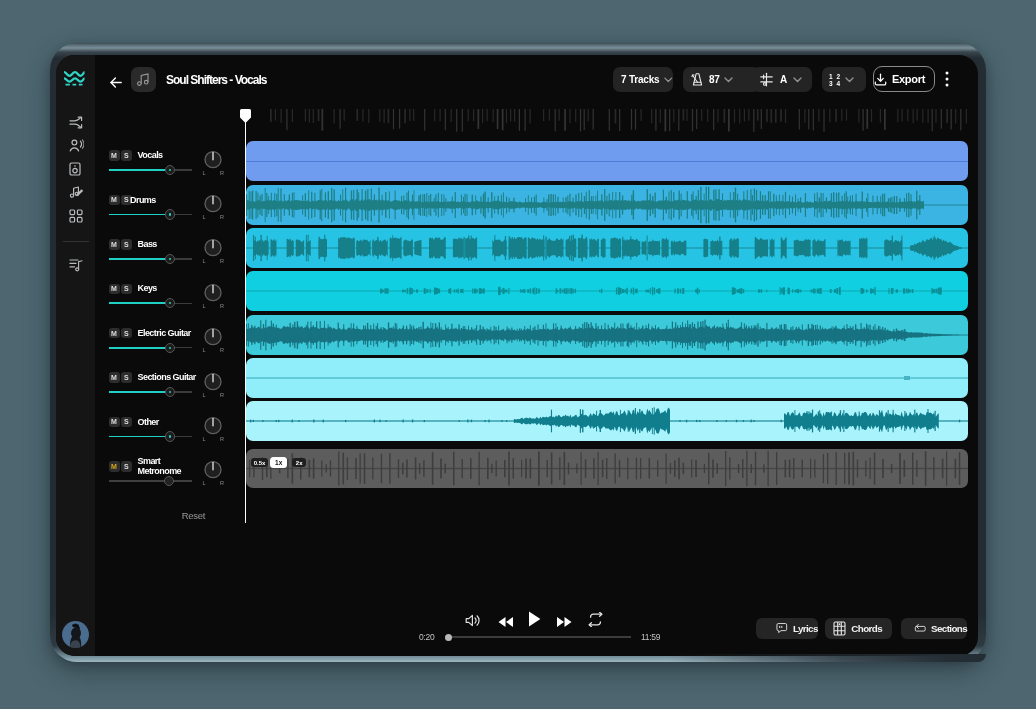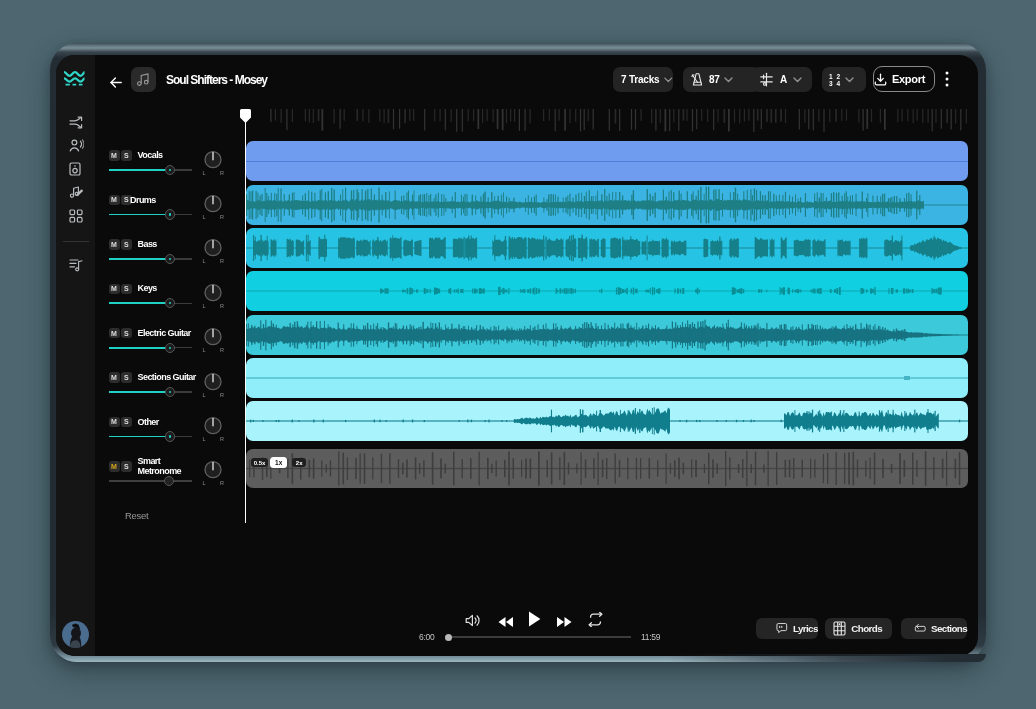--- a/index.html
+++ b/index.html
@@ -63,21 +63,21 @@
           <path d="M5.4 1 L1 5.5 L5.4 10"></path>
           <path d="M1 5.5 H11.2"></path>
         </svg></div>
       <div class="abs" style="left:75px;top:12px;width:25px;height:25px;background:#2a2a2a;border-radius:7px;display:flex;align-items:center;justify-content:center">
         <svg width="15" height="15" viewBox="0 0 15 15" fill="none" stroke="#9a9a9a" stroke-width="1.1">
           <path d="M5.2 11.6 V3.4 L12 2 V10.2"></path>
           <circle cx="3.4" cy="11.6" r="1.8"></circle>
           <circle cx="10.2" cy="10.2" r="1.8"></circle>
         </svg>
       </div>
-      <div class="abs" style="left:110px;top:17.5px;color:#fff;font-weight:bold;font-size:12px;letter-spacing:-1.0px;white-space:nowrap">Soul Shifters - Mosey</div>
+      <div class="abs" style="left:110px;top:17.5px;color:#fff;font-weight:bold;font-size:12px;letter-spacing:-1.0px;white-space:nowrap">Soul Shifters - Vocals</div>
       <div class="pill" style="left:557px;top:12px;width:60px;padding-left:8px;gap:5px">7 Tracks <svg width="9" height="6" viewBox="0 0 9 6" fill="none" stroke="#8f8f8f" stroke-width="1.4" stroke-linecap="round" stroke-linejoin="round">
           <path d="M1 1 L4.5 4.6 L8 1"></path>
         </svg></div>
       <div class="pill" style="left:627px;top:12px;width:77px;padding-left:7px;gap:4px">
         <svg width="15" height="15" viewBox="0 0 15 15" fill="none" stroke="#e8e8e8" stroke-width="1.1" stroke-linejoin="round" stroke-linecap="round">
           <path d="M6.1 1.8 H8.9 L11.6 13 H3.4 Z"></path>
           <path d="M4.1 10.2 H10.9"></path>
           <path d="M7.5 10.2 L2.5 3.2"></path>
           <path d="M2.0 4.6 L2.5 3.0 L4.1 3.0"></path>
         </svg>
@@ -1205,21 +1205,21 @@
       <div class="msq" style="left:64.8px;top:406.1px">S</div>
       <div class="lbl" style="left:81.5px;top:400.6px">Smart<br>Metronome</div>
       <div class="abs" style="left:53px;top:425.1px;width:83px;height:1.6px;background:#3f3f3f"></div>
       <div class="abs" style="left:107.8px;top:420.7px;width:10.4px;height:10.4px;border-radius:50%;background:#222;border:1.2px solid #555"></div>
       <svg style="position:absolute;left:144.0px;top:405.4px" width="26" height="26" viewBox="0 0 26 26" fill="none">
         <circle cx="13" cy="9.7" r="8.0" fill="#1f1f1f" stroke="#606060" stroke-width="1.3"></circle>
         <path d="M13 9.7 V2.4" stroke="#dcdcdc" stroke-width="1.4" stroke-linecap="round"></path>
         <text x="2.5" y="25" font-size="5.5" fill="#8a8a8a" font-family="Liberation Sans">L</text>
         <text x="20" y="25" font-size="5.5" fill="#8a8a8a" font-family="Liberation Sans">R</text>
       </svg>
-      <div class="abs" style="left:69px;top:454.5px;color:#999;font-size:9.5px;letter-spacing:-0.3px;width:80px;text-align:left">Reset</div>
+      <div class="abs" style="left:69px;top:454.5px;color:#999;font-size:9.5px;letter-spacing:-0.3px;width:80px;text-align:right">Reset</div>
       <div class="abs" style="left:409px;top:558px"><svg width="16" height="13" viewBox="0 0 16 13" fill="none" stroke="#dedede" stroke-width="1.2" stroke-linejoin="round">
           <path d="M1.2 4.6 H3.8 L7.4 1.4 V11.6 L3.8 8.4 H1.2 Z"></path>
           <path d="M10 4 A3.4 3.4 0 0 1 10 9" stroke-linecap="round"></path>
           <path d="M12 1.8 A6.4 6.4 0 0 1 12 11.2" stroke-linecap="round"></path>
         </svg></div>
       <div class="abs" style="left:441px;top:559px"><svg width="17" height="12" viewBox="0 0 17 12">
           <path d="M8.5 1 L1.5 6 L8.5 11 Z" fill="#fff"></path>
           <path d="M16 1 L9 6 L16 11 Z" fill="#fff"></path>
         </svg></div>
       <div class="abs" style="left:471.5px;top:556px"><svg width="13" height="16" viewBox="0 0 13 16">
@@ -1228,21 +1228,21 @@
       <div class="abs" style="left:500px;top:559px"><svg width="17" height="12" viewBox="0 0 17 12">
           <path d="M8.5 1 L15.5 6 L8.5 11 Z" fill="#fff"></path>
           <path d="M1 1 L8 6 L1 11 Z" fill="#fff"></path>
         </svg></div>
       <div class="abs" style="left:530.5px;top:557px"><svg width="17" height="15" viewBox="0 0 17 15" fill="none" stroke="#e4e4e4" stroke-width="1.3" stroke-linecap="round" stroke-linejoin="round">
           <path d="M3.6 5.2 V4.8 A2.6 2.6 0 0 1 6.2 2.2 H14.6"></path>
           <path d="M12.6 0.2 L14.8 2.2 L12.6 4.2"></path>
           <path d="M13.4 9.8 V10.2 A2.6 2.6 0 0 1 10.8 12.8 H2.4"></path>
           <path d="M4.4 10.8 L2.2 12.8 L4.4 14.8"></path>
         </svg></div>
-      <div class="abs" style="left:363px;top:577px;color:#c3c3c3;font-size:8.5px;letter-spacing:-0.3px">6:00</div>
+      <div class="abs" style="left:363px;top:577px;color:#c3c3c3;font-size:8.5px;letter-spacing:-0.3px">0:20</div>
       <div class="abs" style="left:389px;top:581.2px;width:186px;height:1.6px;background:#3c3c3c"></div>
       <div class="abs" style="left:388.5px;top:578.5px;width:7px;height:7px;border-radius:50%;background:#b8b8b8"></div>
       <div class="abs" style="left:585px;top:577px;color:#c3c3c3;font-size:8.5px;letter-spacing:-0.3px">11:59</div>
       <div class="btn" style="left:700.3px;top:562.6px;width:61.5px;padding-left:20px"><svg width="15" height="14" viewBox="0 0 15 14" fill="none" stroke="#e8e8e8" stroke-width="1.15" stroke-linejoin="round">
           <path d="M1.2 3 A1.8 1.8 0 0 1 3 1.2 H12 A1.8 1.8 0 0 1 13.8 3 V8.6 A1.8 1.8 0 0 1 12 10.4 H6.5 L3.4 12.9 V10.4 H3 A1.8 1.8 0 0 1 1.2 8.6 Z"></path>
           <path d="M4.8 4.6 v1.6 M7.5 4.6 v1.6" stroke-linecap="round" stroke-width="1.3"></path>
         </svg>Lyrics</div>
       <div class="btn" style="left:769.3px;top:562.6px;width:66.5px;padding-left:8px"><svg width="13" height="15" viewBox="0 0 13 15" fill="none" stroke="#e8e8e8" stroke-width="1.1">
           <rect x="1" y="1" width="11" height="13" rx="1.4"></rect>
           <path d="M4.7 1 V14 M8.3 1 V14"></path>

